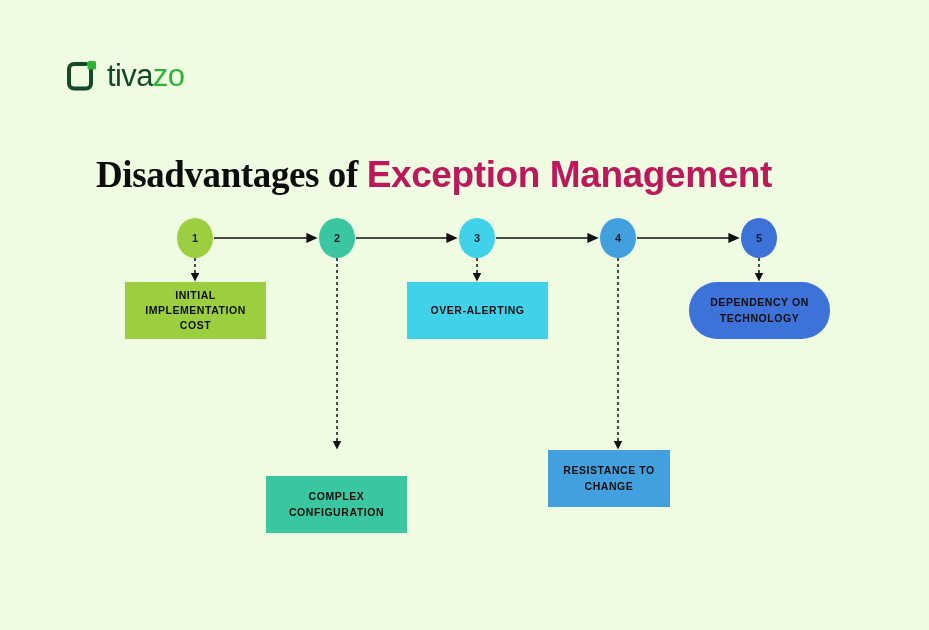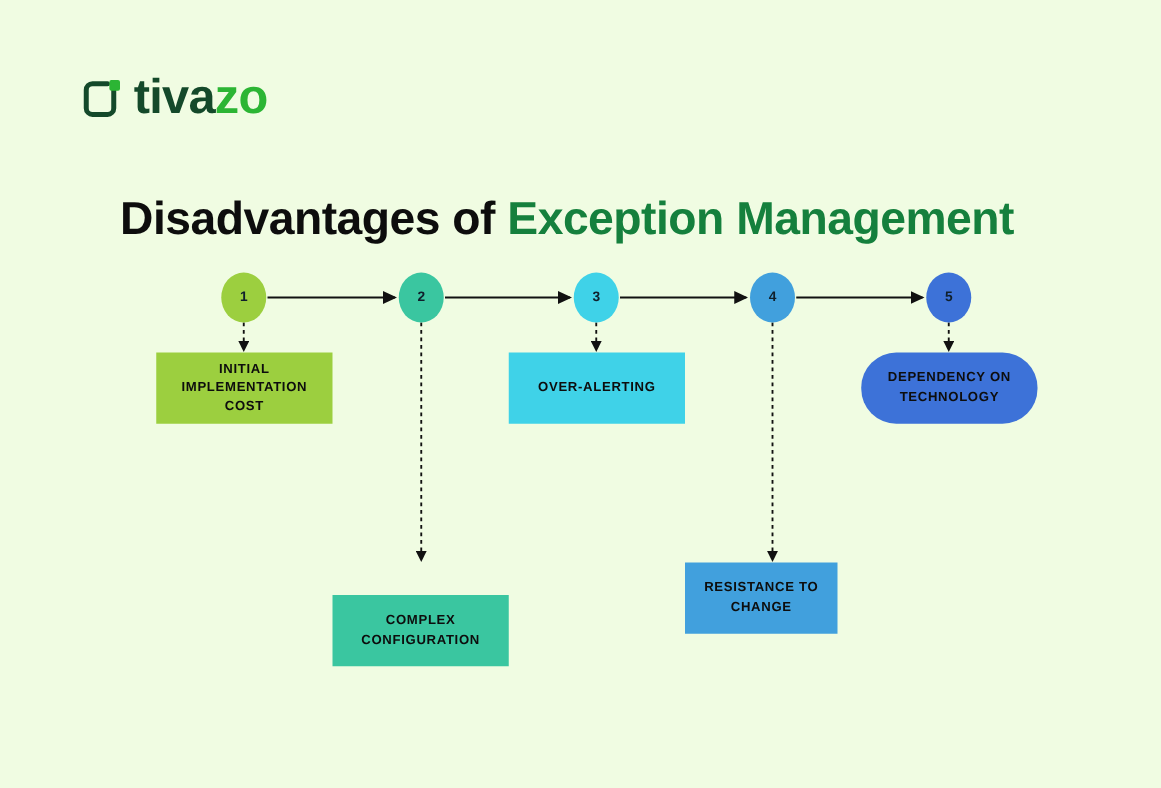--- a/index.html
+++ b/index.html
@@ -24,42 +24,42 @@
     align-items: center;
     gap: 9px;
   }
   .logo-mark {
     width: 34px;
     height: 34px;
     position: relative;
     display: block;
   }
   .logo-word {
-    font-size: 39px;
-    font-weight: 700;
+    font-size: 31px;
+    font-weight: 400;
     letter-spacing: -0.6px;
     line-height: 1;
     white-space: nowrap;
   }
   .logo-word .w-dark { color: #14492a; }
   .logo-word .w-green { color: #2cb534; }
 
   
   .page-title {
     position: absolute;
     left: 96px;
     top: 128px;
     font-size: 37px;
     font-weight: 700;
     letter-spacing: -0.4px;
     line-height: 1.2;
     white-space: nowrap;
   }
-  .page-title .t-dark { color: #0d0d0d; }
-  .page-title .t-green { color: #15803d; }
+  .page-title .t-dark { color: #0d0d0d; font-family: Liberation Serif, serif; }
+  .page-title .t-green { color: #be185d; }
 
   
   .diagram {
     position: absolute;
     left: 0;
     top: 0;
     width: 929px;
     height: 630px;
   }
   .diagram-svg {

